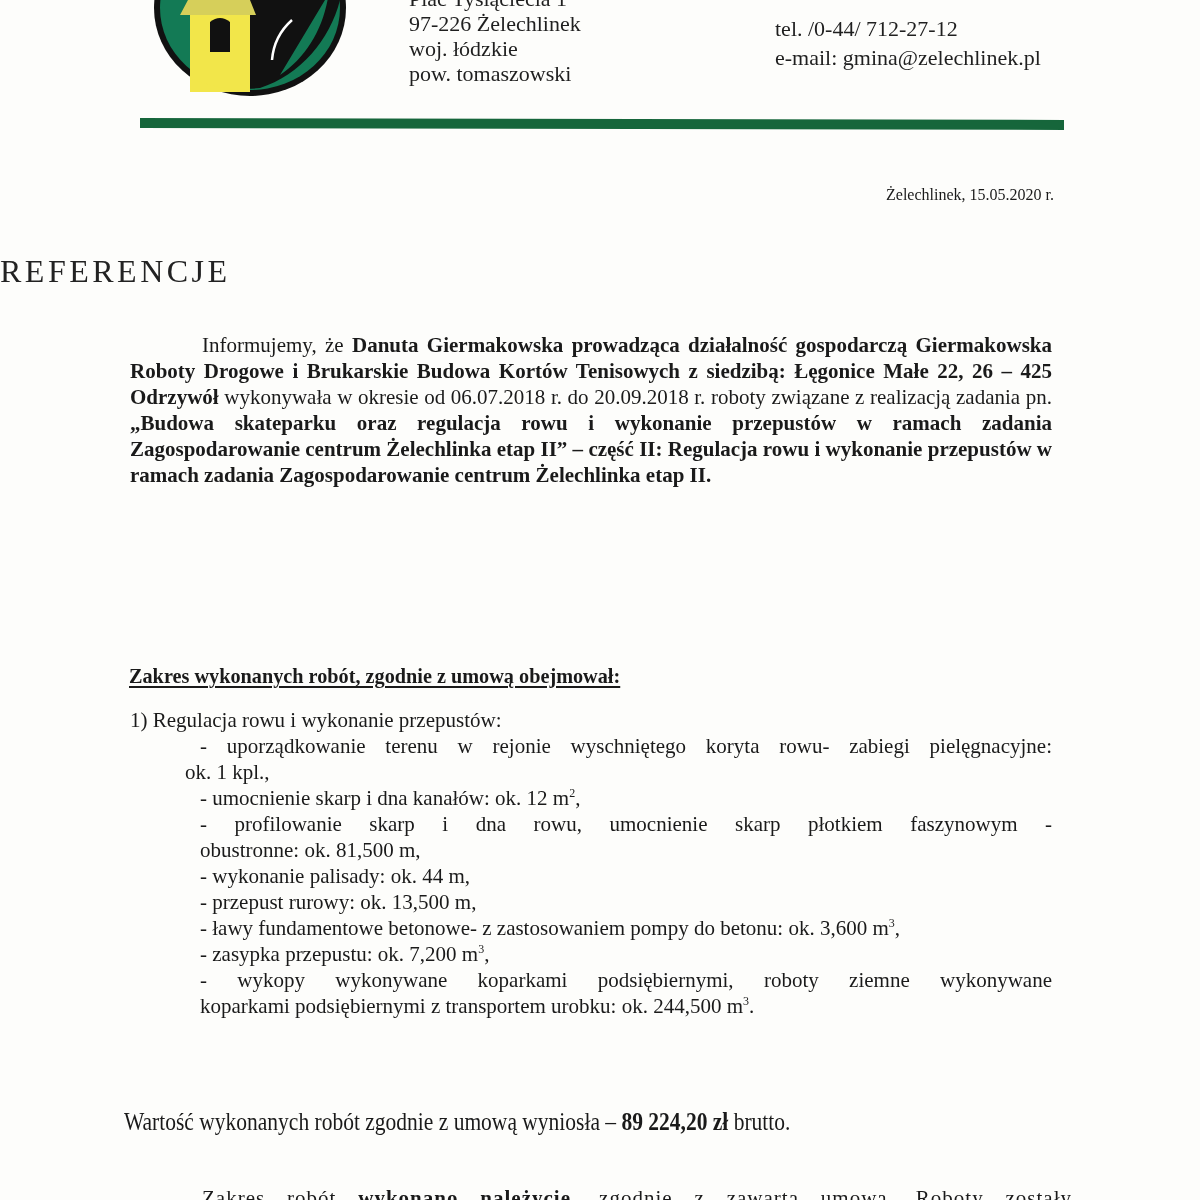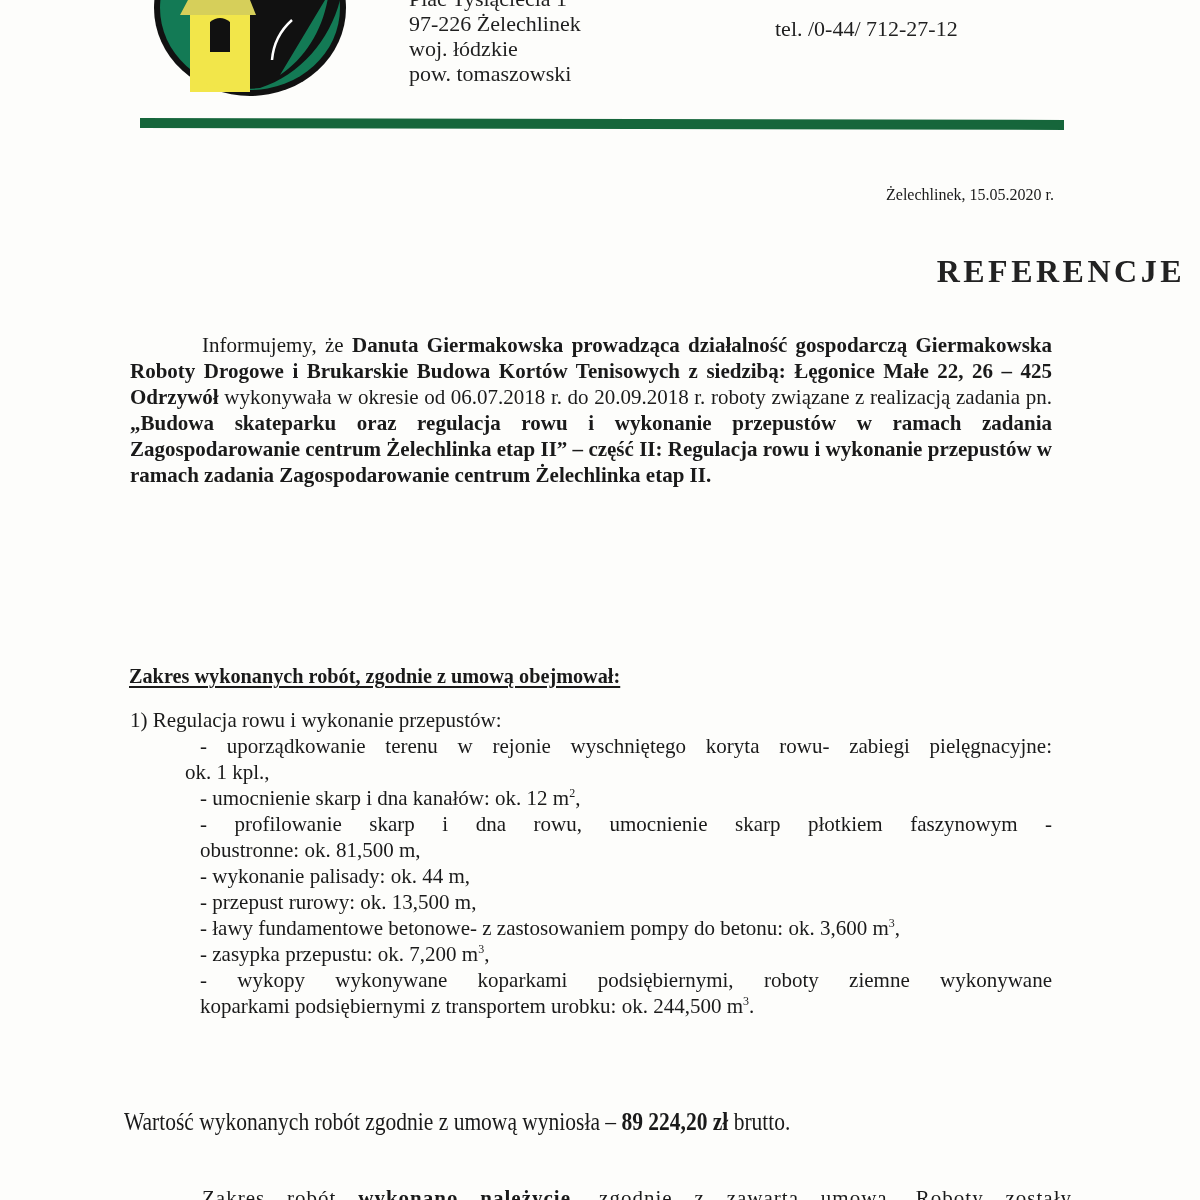--- a/index.html
+++ b/index.html
@@ -11,21 +11,21 @@
   .abs { position:absolute; }
   
   .crest { left:150px; top:-60px; width:200px; height:158px; overflow:hidden; }
   
   .addr { left:409px; top:-14px; font-size:22px; line-height:25px; color:#1f1f1f; }
   .addr div { white-space:nowrap; }
   .contact { left:743px; top:14px; font-size:22px; line-height:29px; color:#1f1f1f; }
   .contact div { white-space:nowrap;margin-left:32px; }
   .rule { left:140px; top:119px; width:924px; height:10px; background:#16663b; transform:rotate(0.12deg); }
   .date { right:146px; top:186px; font-size:16px; }
-  .title { left:0; width:1185px; top:253px; text-align:right; font-size:32px; font-weight:bold; letter-spacing:3.5px; color:#222; }
+  .title { left:0; width:1185px; top:253px; text-align:left; font-size:32px; font-weight:normal; letter-spacing:3.5px; color:#222; }
   .para {
     left:130px; width:922px; top:332px; font-size:21px; line-height:26px;
     text-align:justify; font-family:"Liberation Sans Narrow","Liberation Serif",serif;
   }
   .para b { font-weight:bold; }
   .indent { display:inline-block; width:72px; }
   .scope-head {
     left:129px; top:663px; font-size:22px; font-weight:bold; text-decoration:underline;
     text-underline-offset:3px; text-decoration-thickness:2px; transform:scaleX(0.92); transform-origin:left;
   }
@@ -61,20 +61,21 @@
 
 <div class="abs addr">
   <div>Plac Tysiąclecia 1</div>
   <div>97-226 Żelechlinek</div>
   <div>woj. łódzkie</div>
   <div>pow. tomaszowski</div>
 </div>
 
 <div class="abs contact">
   <div>tel. /0-44/ 712-27-12</div>
+  <div>e-mail: gmina@zelechlinek.pl</div>
 </div>
 
 <div class="abs rule"></div>
 
 <div class="abs date">Żelechlinek, 15.05.2020 r.</div>
 
 <div class="abs title">REFERENCJE</div>
 
 <div class="abs para">
   <span class="indent"></span><span>Informujemy, że </span><b>Danuta Giermakowska prowadząca działalność gospodarczą Giermakowska Roboty Drogowe i Brukarskie Budowa Kortów Tenisowych z siedzibą: Łęgonice Małe 22, 26 – 425 Odrzywół</b><span> wykonywała w okresie od 06.07.2018 r. do 20.09.2018 r. roboty związane z realizacją zadania pn. </span><b>„Budowa skateparku oraz regulacja rowu i wykonanie przepustów w ramach zadania Zagospodarowanie centrum Żelechlinka etap II” – część II: Regulacja rowu i wykonanie przepustów w ramach zadania Zagospodarowanie centrum Żelechlinka etap II.</b>

